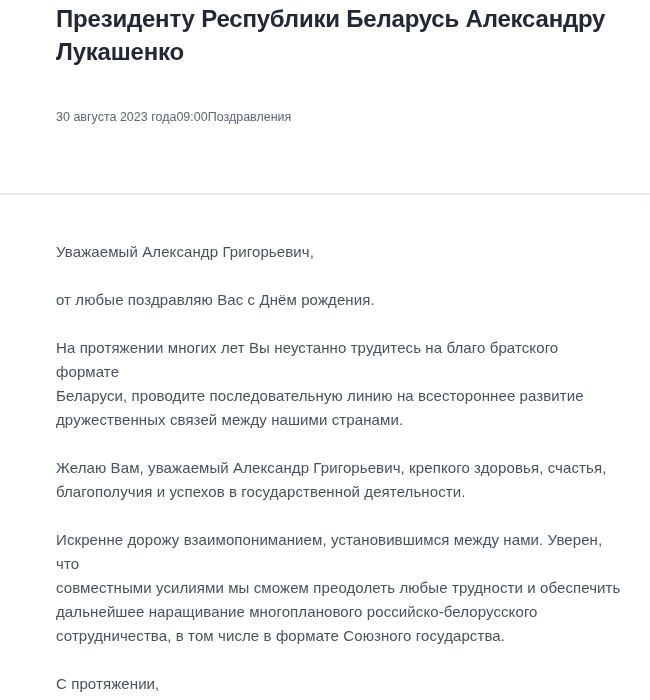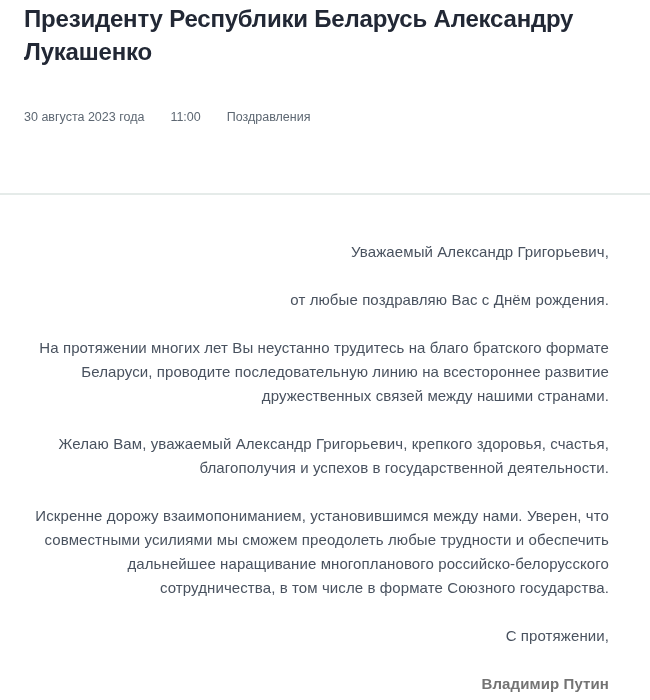--- a/index.html
+++ b/index.html
@@ -8,39 +8,38 @@
     background: #ffffff;
   }
   body {
     width: 650px;
     height: 700px;
     overflow: hidden;
     font-family: "Liberation Sans", "DejaVu Sans", sans-serif;
     -webkit-font-smoothing: antialiased;
   }
   .pad {
-    padding-left: 24px;
+    padding-left: 56px;
     padding-right: 28px;
   }
   
   .page-title {
     margin: 0;
     padding-top: 2px;
     max-width: 575px;
     font-size: 24px;
     line-height: 33px;
     font-weight: 700;
     letter-spacing: -0.2px;
     color: #222835;
   }
   
   .meta-row {
     display: flex;
     align-items: baseline;
-    column-gap: 26px;
     margin-top: 42px;
     font-size: 12.5px;
     line-height: 15px;
     color: #5d6772;
   }
   .meta-item {
     white-space: nowrap;
   }
   .meta-category {
     cursor: pointer;
@@ -58,38 +57,37 @@
     margin-top: 45px;
     font-size: 15px;
     line-height: 24px;
     letter-spacing: 0.1px;
     color: #49525f;
   }
   .letter p {
     margin: 0 0 24px 0;
     white-space: pre-line;
     max-width: 585px;
-    text-align: right;
   }
   .signature {
     font-weight: 700;
     color: #737373;
   }
 </style>
 </head>
 <body>
 
 <main>
 
   <header class="pad">
     <h1 class="page-title">Президенту Республики Беларусь Александру Лукашенко</h1>
 
     <div class="meta-row">
       <span class="meta-item">30 августа 2023 года</span>
-      <span class="meta-item">11:00</span>
+      <span class="meta-item">09:00</span>
       <span class="meta-item meta-category">Поздравления</span>
     </div>
   </header>
 
   <hr class="section-divider">
 
   <section class="letter pad">
     <p>Уважаемый Александр Григорьевич,</p>
     <p>от любые поздравляю Вас с Днём рождения.</p>
     <p>На протяжении многих лет Вы неустанно трудитесь на благо братского формате

